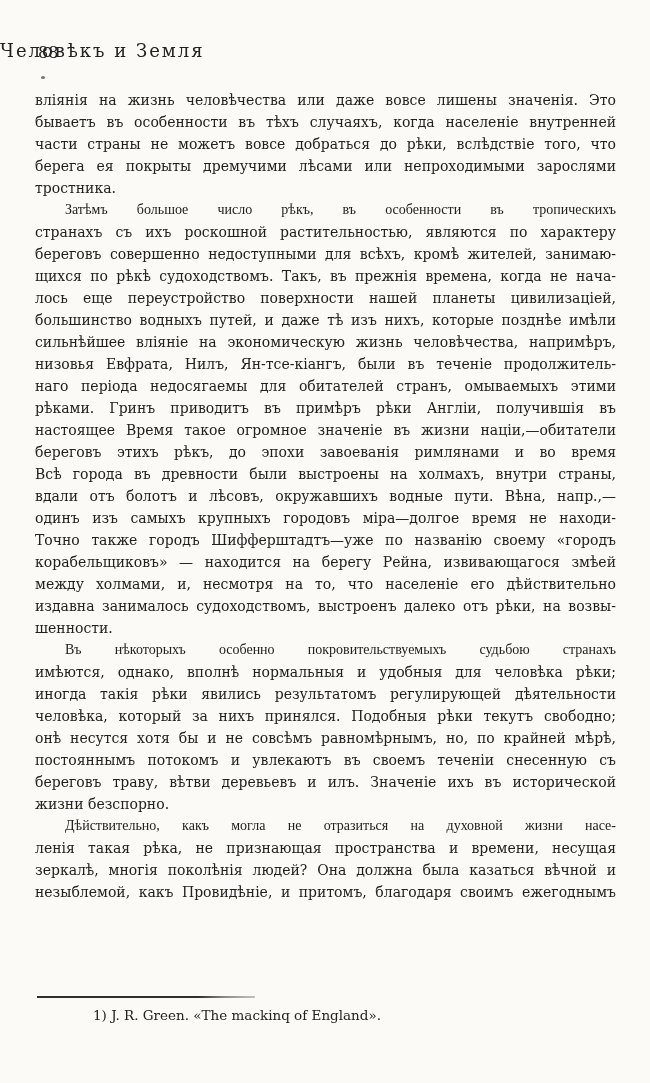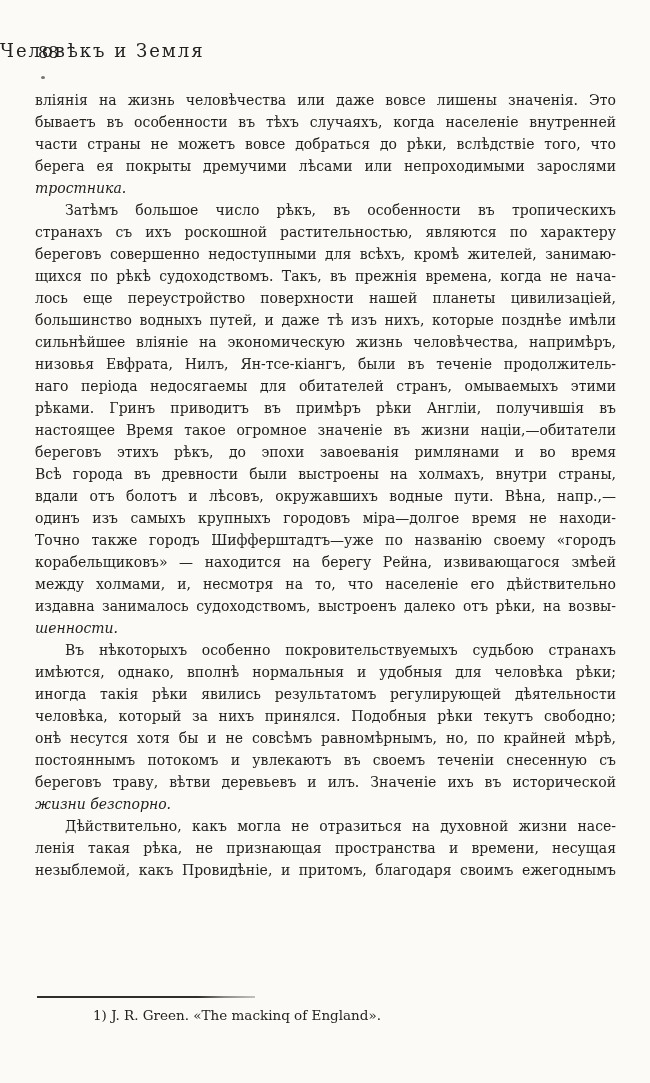--- a/index.html
+++ b/index.html
@@ -24,22 +24,22 @@
   }
   .body-text{
     position:absolute;top:89px;left:35px;width:581px;
   }
   .line{
     font-size:14px;line-height:22px;height:22px;
     text-align:justify;text-align-last:justify;
     overflow:hidden;white-space:normal;
     color:#23211f;
   }
-  .line.flush{text-align-last:left;font-style:italic;}
-  .line.indent{text-indent:30px;}
+  .line.flush{text-align-last:left;}
+  .line.indent{text-indent:30px;font-family:Liberation Serif, serif;}
   .foot-rule{
     position:absolute;left:37px;top:996px;
     width:218px;height:2px;
     background:linear-gradient(to right,#302e2c 0%,#302e2c 74%,#8d8b88 86%,#c4c2be 100%);
   }
   .footnote{
     position:absolute;left:36px;top:1004px;width:580px;
     font-size:13.5px;line-height:22px;
     text-indent:57px;color:#24221f;
   }
@@ -89,20 +89,21 @@
       <div class="line indent">Въ нѣкоторыхъ особенно покровительствуемыхъ судьбою странахъ</div>
       <div class="line">имѣются, однако, вполнѣ нормальныя и удобныя для человѣка рѣки;</div>
       <div class="line">иногда такія рѣки явились результатомъ регулирующей дѣятельности</div>
       <div class="line">человѣка, который за нихъ принялся. Подобныя рѣки текутъ свободно;</div>
       <div class="line">онѣ несутся хотя бы и не совсѣмъ равномѣрнымъ, но, по крайней мѣрѣ,</div>
       <div class="line">постояннымъ потокомъ и увлекаютъ въ своемъ теченіи снесенную съ</div>
       <div class="line">береговъ траву, вѣтви деревьевъ и илъ. Значеніе ихъ въ исторической</div>
       <div class="line flush">жизни безспорно.</div>
       <div class="line indent">Дѣйствительно, какъ могла не отразиться на духовной жизни насе-</div>
       <div class="line">ленія такая рѣка, не признающая пространства и времени, несущая</div>
+      <div class="line">зеркалѣ, многія поколѣнія людей? Она должна была казаться вѣчной и</div>
       <div class="line">незыблемой, какъ Провидѣніе, и притомъ, благодаря своимъ ежегоднымъ</div>
     </div>
 
   <div class="foot-rule"></div>
 
   <div class="footnote">1) J. R. Green. «The mackinq of England».</div>
 
 </div>
 
 </body></html>

